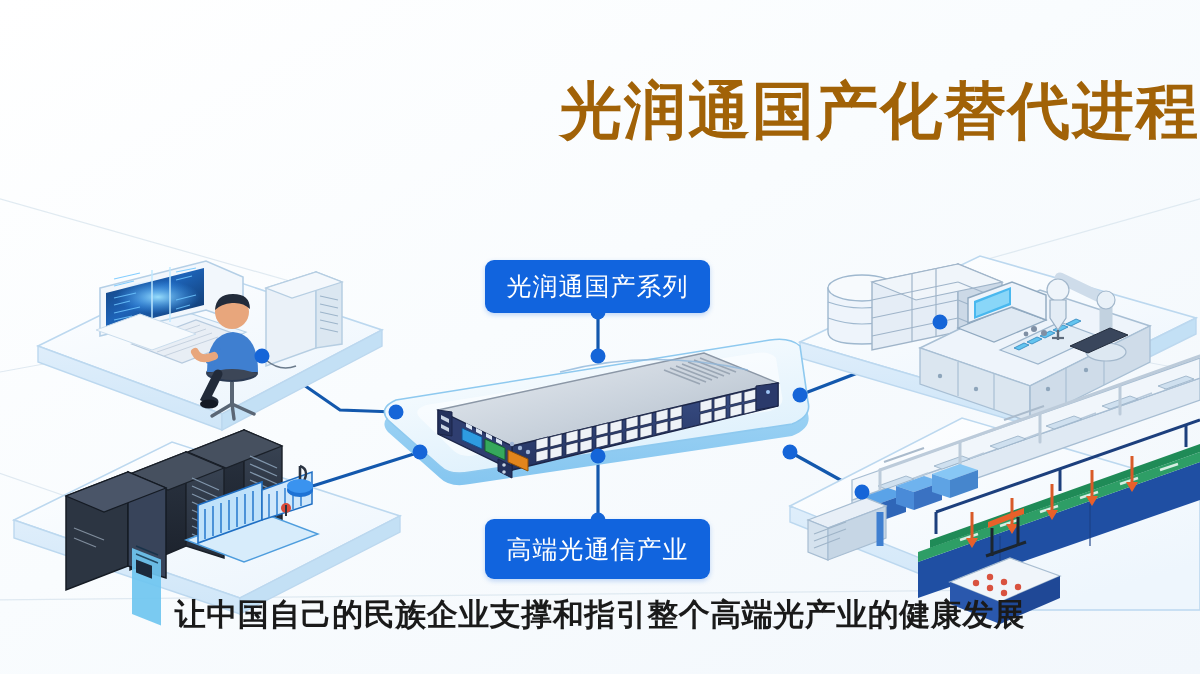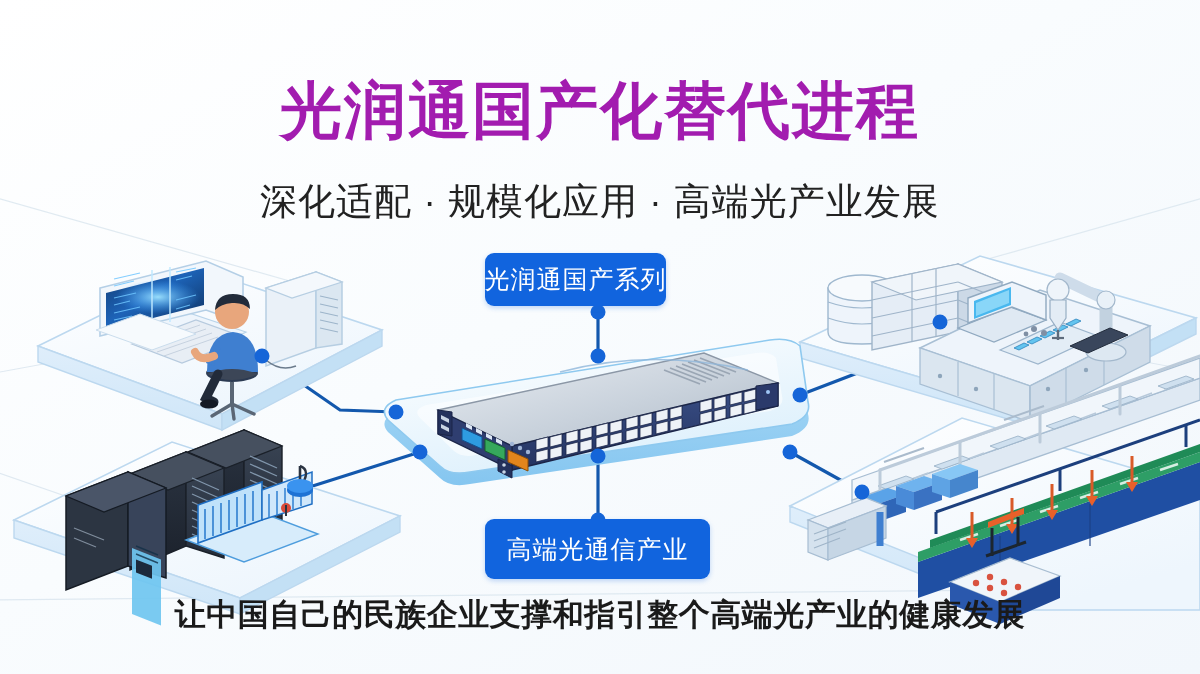--- a/index.html
+++ b/index.html
@@ -7,41 +7,41 @@
     width:1200px;height:674px;overflow:hidden;
     background:#f8fbfe;
     font-family:"Liberation Sans","DejaVu Sans",sans-serif;
     position:relative;
   }
   .stage{position:absolute;inset:0;width:1200px;height:674px;}
   .bg-layer{position:absolute;inset:0;}
   .txt-layer{position:absolute;inset:0;}
 
   .title{
-    position:absolute;left:0;right:0;top:78px;text-align:center;
-    font-size:62px;font-weight:bold;color:#a21caf;letter-spacing:2px;
+    position:absolute;left:0;right:0;top:78px;text-align:right;
+    font-size:62px;font-weight:bold;color:#a16207;letter-spacing:2px;
     line-height:1.08;white-space:nowrap;
   }
   .subtitle{
     position:absolute;left:0;right:0;top:182px;text-align:center;
     font-size:37px;font-weight:normal;color:#222222;letter-spacing:1px;
     line-height:1.1;white-space:nowrap;
   }
   .footer{
     position:absolute;left:0;right:0;top:598px;text-align:center;
     font-size:31px;font-weight:bold;color:#1a1a1a;letter-spacing:0.5px;
     line-height:1.1;white-space:nowrap;
   }
   .badge{
     position:absolute;display:flex;align-items:center;justify-content:center;
     background:#1164de;color:#ffffff;border-radius:9px;
     font-size:25px;letter-spacing:1px;white-space:nowrap;
     box-shadow:0 2px 5px rgba(17,100,222,0.25);
   }
-  #badge-top{left:485px;top:253px;width:181px;height:53px;}
+  #badge-top{left:485px;top:260px;width:225px;height:53px;}
   #badge-bottom{left:485px;top:519px;width:225px;height:60px;}
 </style>
 </head>
 <body>
 
 <div class="stage">
 
   <svg class="bg-layer" viewBox="0 0 1200 674" width="1200" height="674" xmlns="http://www.w3.org/2000/svg">
     <defs>
       <linearGradient id="bgGrad" x1="0" y1="0" x2="1" y2="1">
@@ -545,21 +545,20 @@
       <circle cx="598" cy="520" r="7.5" fill="#1565d8"></circle>
       <circle cx="396" cy="412" r="7.5" fill="#1565d8"></circle>
       <circle cx="800" cy="395" r="7.5" fill="#1565d8"></circle>
       <circle cx="420" cy="452" r="7.5" fill="#1565d8"></circle>
       <circle cx="790" cy="452" r="7.5" fill="#1565d8"></circle>
     </g>
   </svg>
 
   <div class="txt-layer">
     <div class="title">光润通国产化替代进程</div>
-    <div class="subtitle">深化适配 · 规模化应用 · 高端光产业发展</div>
 
     <div class="badge" id="badge-top">光润通国产系列</div>
     <div class="badge" id="badge-bottom">高端光通信产业</div>
 
     <div class="footer">让中国自己的民族企业支撑和指引整个高端光产业的健康发展</div>
   </div>
 
 </div>
 
 </body></html>

